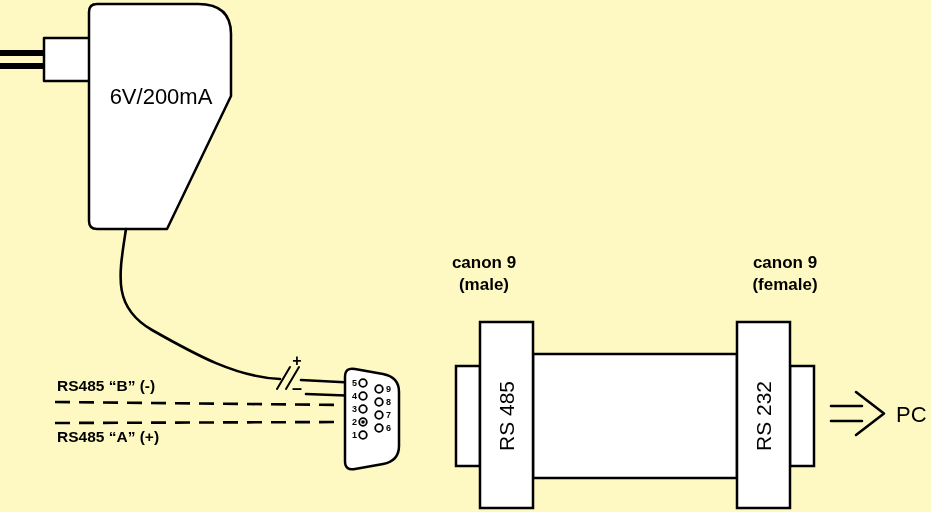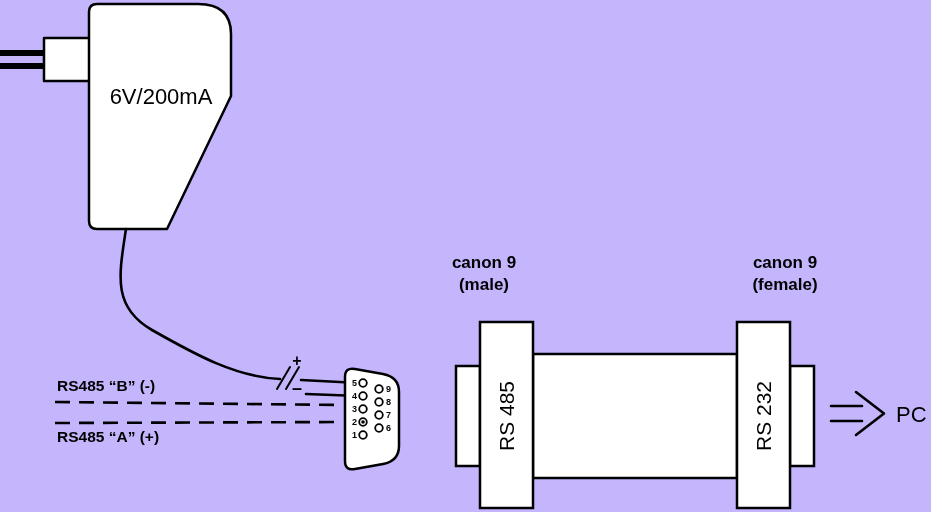--- a/index.html
+++ b/index.html
@@ -1,19 +1,19 @@
 <!DOCTYPE html>
 <html><head>
 <meta charset="utf-8">
 <style>
   html,body{margin:0;padding:0;background:#ffffff;}
   .canvas{
     position:relative;
     width:931px;height:512px;
-    background:#c4b5fd;
+    background:#fef9c3;
     overflow:hidden;
     font-family:"Liberation Sans", sans-serif;
   }
   svg text{
     font-family:"Liberation Sans", sans-serif;
     fill:#000000;
   }
   .t-regular{font-weight:400;}
   .t-bold{font-weight:700;}
 </style>

